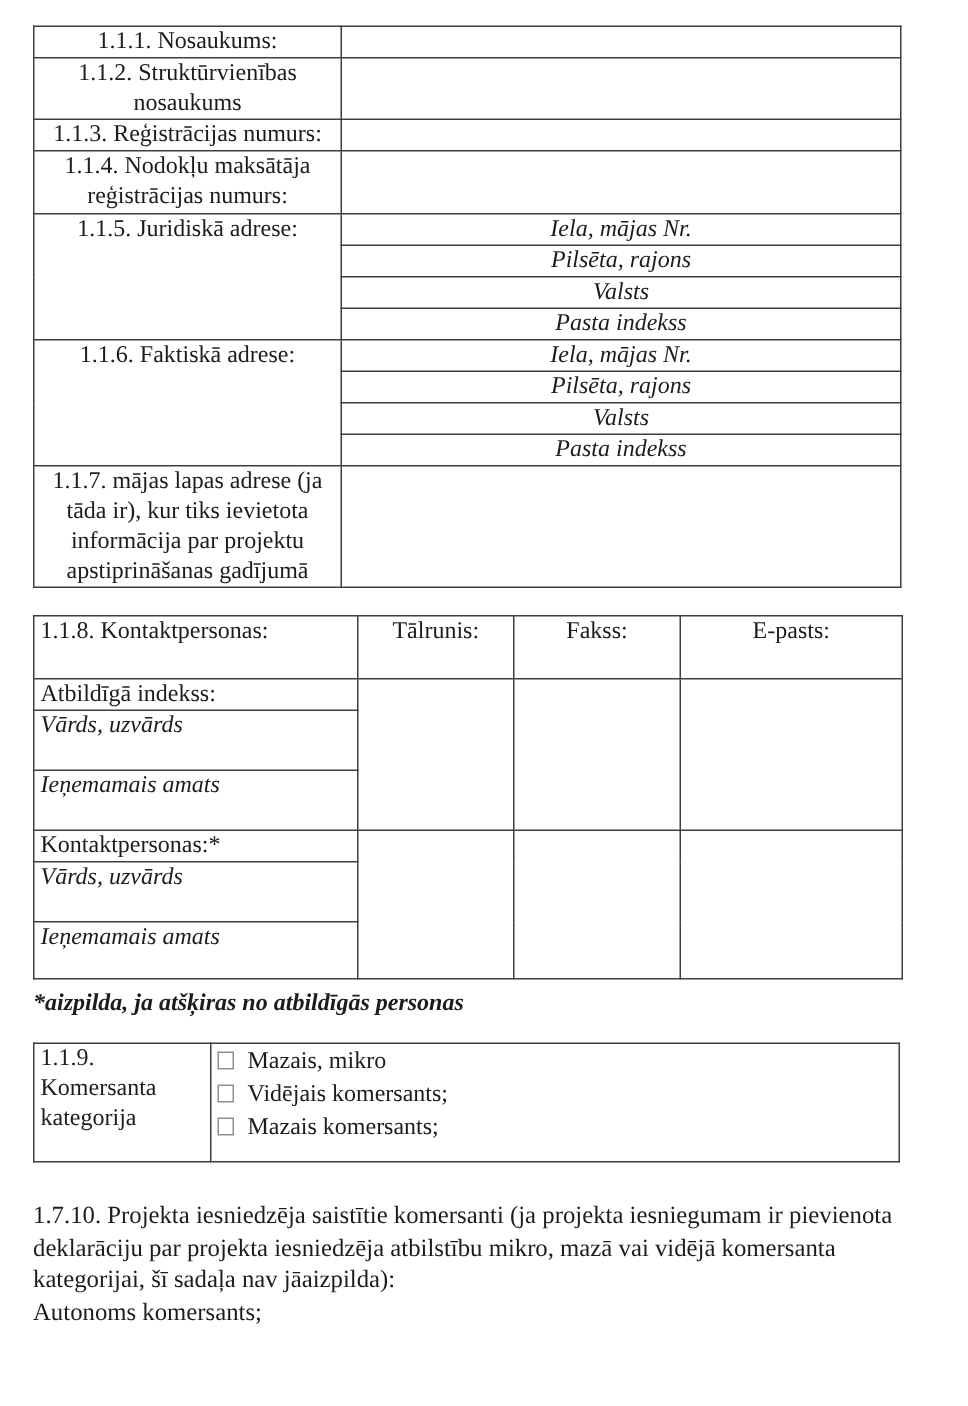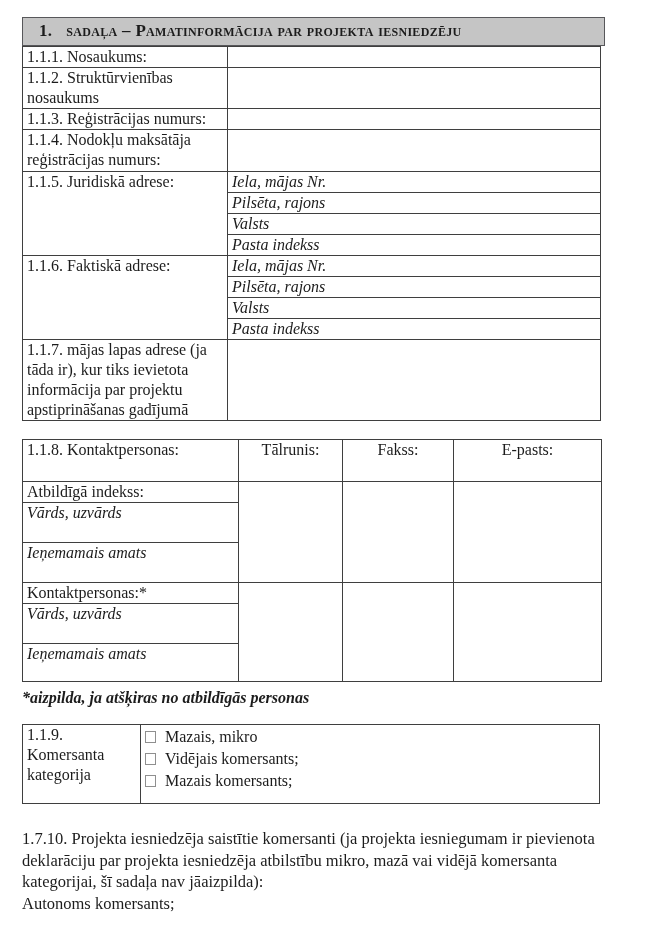--- a/index.html
+++ b/index.html
@@ -35,21 +35,21 @@
 
   table { border-collapse:collapse; table-layout:fixed; }
   td {
     border:1px solid #3f3f3f;
     vertical-align:top;
     font-size:16px;
     line-height:20px;
     padding:0 4px 0 4px;
   }
 
-  .t1 { width:579px; }
+  .t1 { width:579px;text-align:center; }
   .t1 col.c1 { width:205px; }
   .t2 { width:579px; margin-top:18px; }
   .t2 col.c1 { width:216px; }
   .t2 col.c2 { width:104px; }
   .t2 col.c3 { width:111px; }
   .t2 col.c4 { width:148px; }
   .t3 { width:578px; margin-top:17px; }
   .t3 col.c1 { width:118px; }
 
   .italic { font-style:italic; }
@@ -79,23 +79,20 @@
     font-size:16.5px;
     line-height:21.5px;
   }
   .para-option { margin-top:0; width:596px; font-size:16.5px; line-height:21.5px; }
 </style>
 </head>
 <body>
 
 <div class="page">
 
-  <div class="section-bar">
-    <span class="sec-num">1.</span><span class="sec-title">sadaļa – Pamatinformācija par projekta iesniedzēju</span>
-  </div>
 
 
   <table class="t1">
     <colgroup>
         <col class="c1">
         <col>
       </colgroup>
     <tbody>
         <tr style="height:21px">
       <td>1.1.1. Nosaukums:</td>

